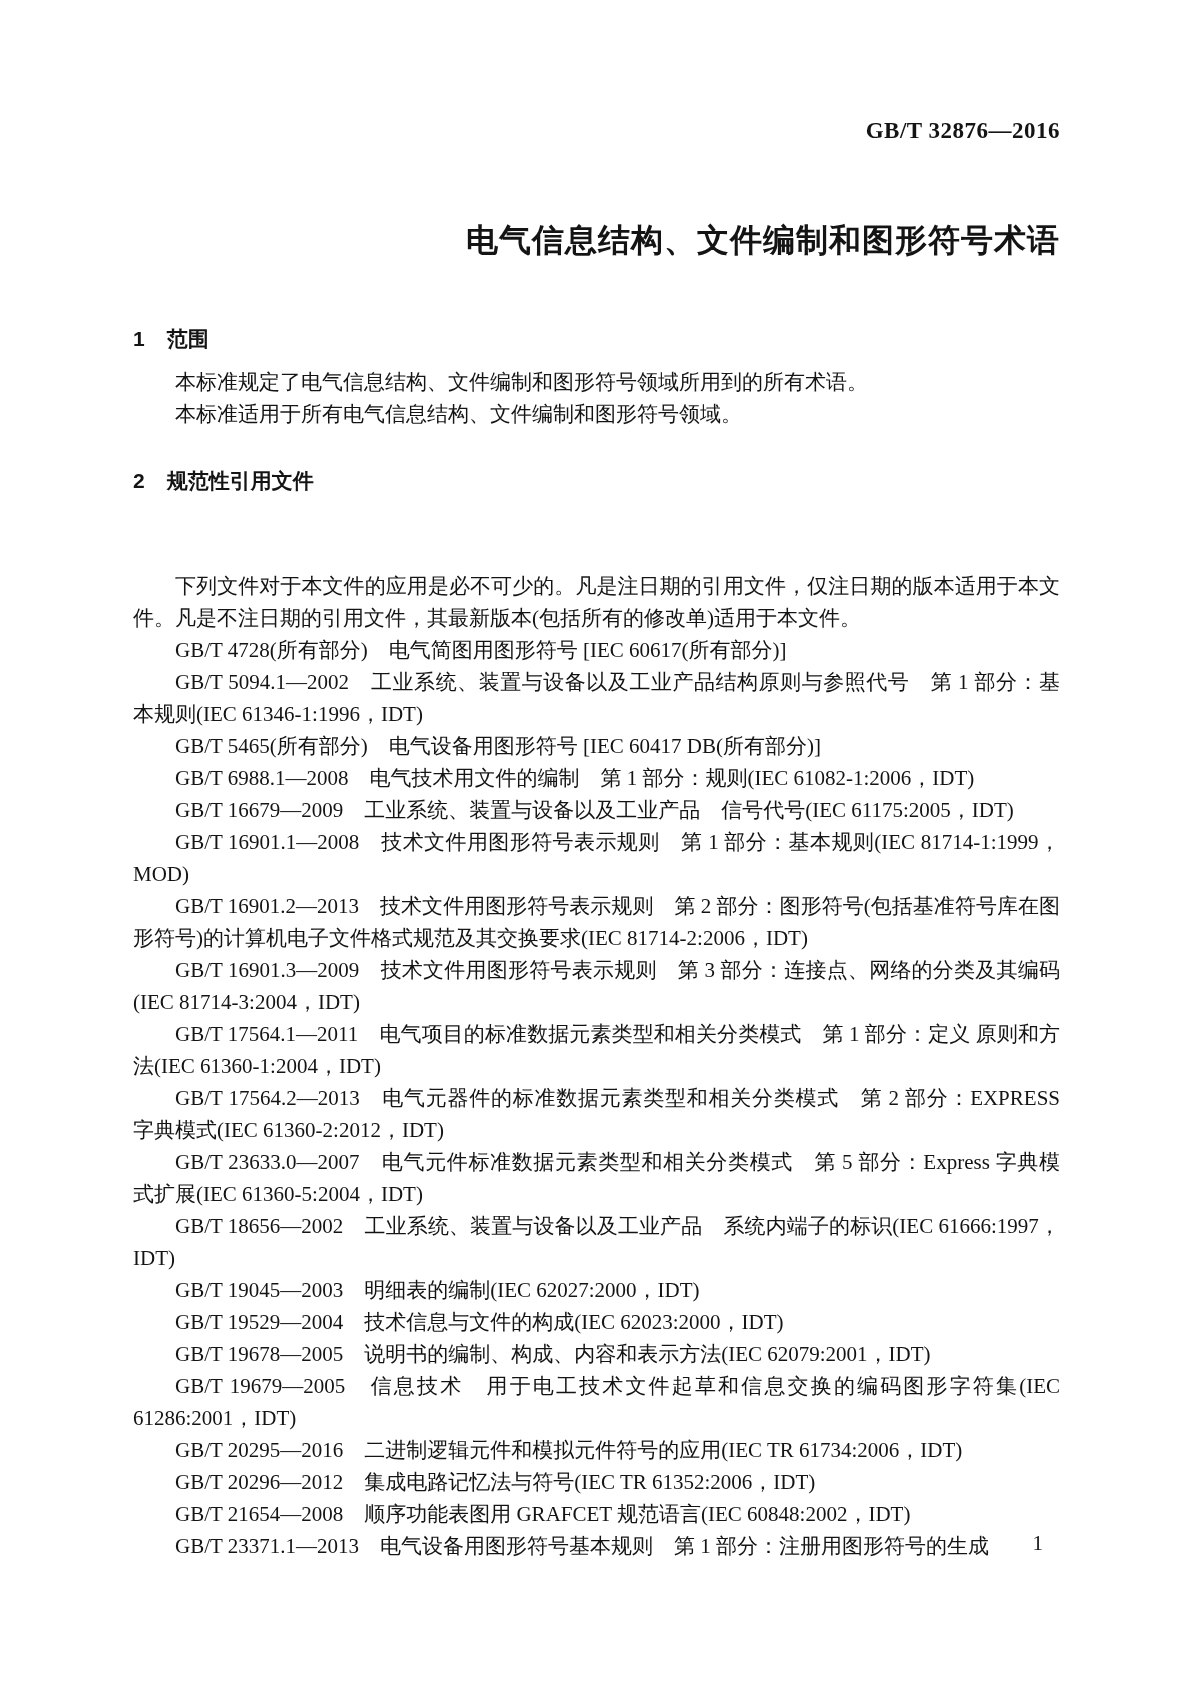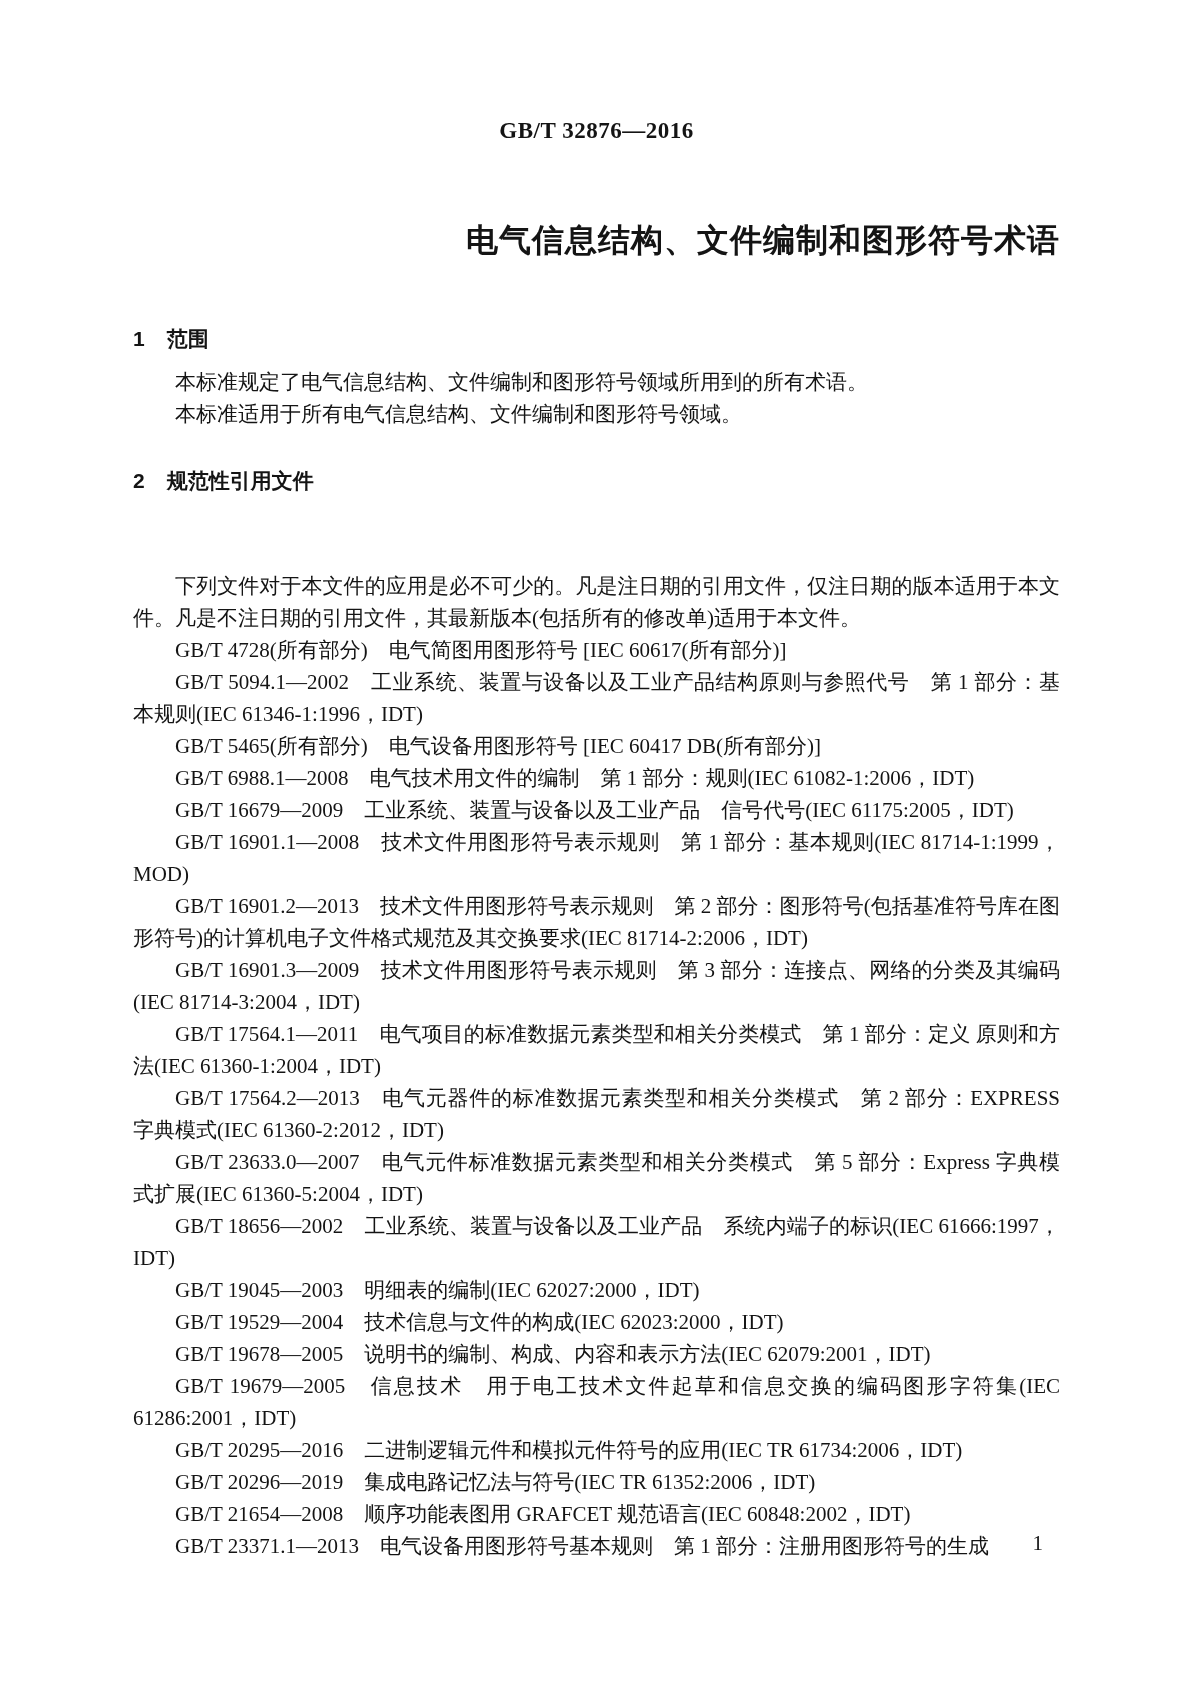--- a/index.html
+++ b/index.html
@@ -18,21 +18,21 @@
     overflow: hidden;
   }
   .content {
     position: absolute;
     left: 133px;
     top: 0;
     width: 927px;
   }
   .header-code {
     margin-top: 118px;
-    text-align: center;
+    text-align: right;
     font-weight: 700;
     font-size: 23px;
     line-height: 26px;
     letter-spacing: 0.5px;
   }
   .doc-title {
     margin-top: 76px;
     text-align: right;
     font-family: "Liberation Sans", "DejaVu Sans", sans-serif;
     font-weight: 700;
@@ -112,21 +112,21 @@
       <p>GB/T 16901.3—2009　技术文件用图形符号表示规则　第 3 部分：连接点、网络的分类及其编码(IEC 81714-3:2004，IDT)</p>
       <p>GB/T 17564.1—2011　电气项目的标准数据元素类型和相关分类模式　第 1 部分：定义 原则和方法(IEC 61360-1:2004，IDT)</p>
       <p>GB/T 17564.2—2013　电气元器件的标准数据元素类型和相关分类模式　第 2 部分：EXPRESS 字典模式(IEC 61360-2:2012，IDT)</p>
       <p>GB/T 23633.0—2007　电气元件标准数据元素类型和相关分类模式　第 5 部分：Express 字典模式扩展(IEC 61360-5:2004，IDT)</p>
       <p>GB/T 18656—2002　工业系统、装置与设备以及工业产品　系统内端子的标识(IEC 61666:1997，IDT)</p>
       <p>GB/T 19045—2003　明细表的编制(IEC 62027:2000，IDT)</p>
       <p>GB/T 19529—2004　技术信息与文件的构成(IEC 62023:2000，IDT)</p>
       <p>GB/T 19678—2005　说明书的编制、构成、内容和表示方法(IEC 62079:2001，IDT)</p>
       <p>GB/T 19679—2005　信息技术　用于电工技术文件起草和信息交换的编码图形字符集(IEC 61286:2001，IDT)</p>
       <p>GB/T 20295—2016　二进制逻辑元件和模拟元件符号的应用(IEC TR 61734:2006，IDT)</p>
-      <p>GB/T 20296—2019　集成电路记忆法与符号(IEC TR 61352:2006，IDT)</p>
+      <p>GB/T 20296—2012　集成电路记忆法与符号(IEC TR 61352:2006，IDT)</p>
       <p>GB/T 21654—2008　顺序功能表图用 GRAFCET 规范语言(IEC 60848:2002，IDT)</p>
       <p>GB/T 23371.1—2013　电气设备用图形符号基本规则　第 1 部分：注册用图形符号的生成</p>
     </div>
 
   </div>
 
   <div class="page-number">1</div>
 </div>
 
 </body></html>

